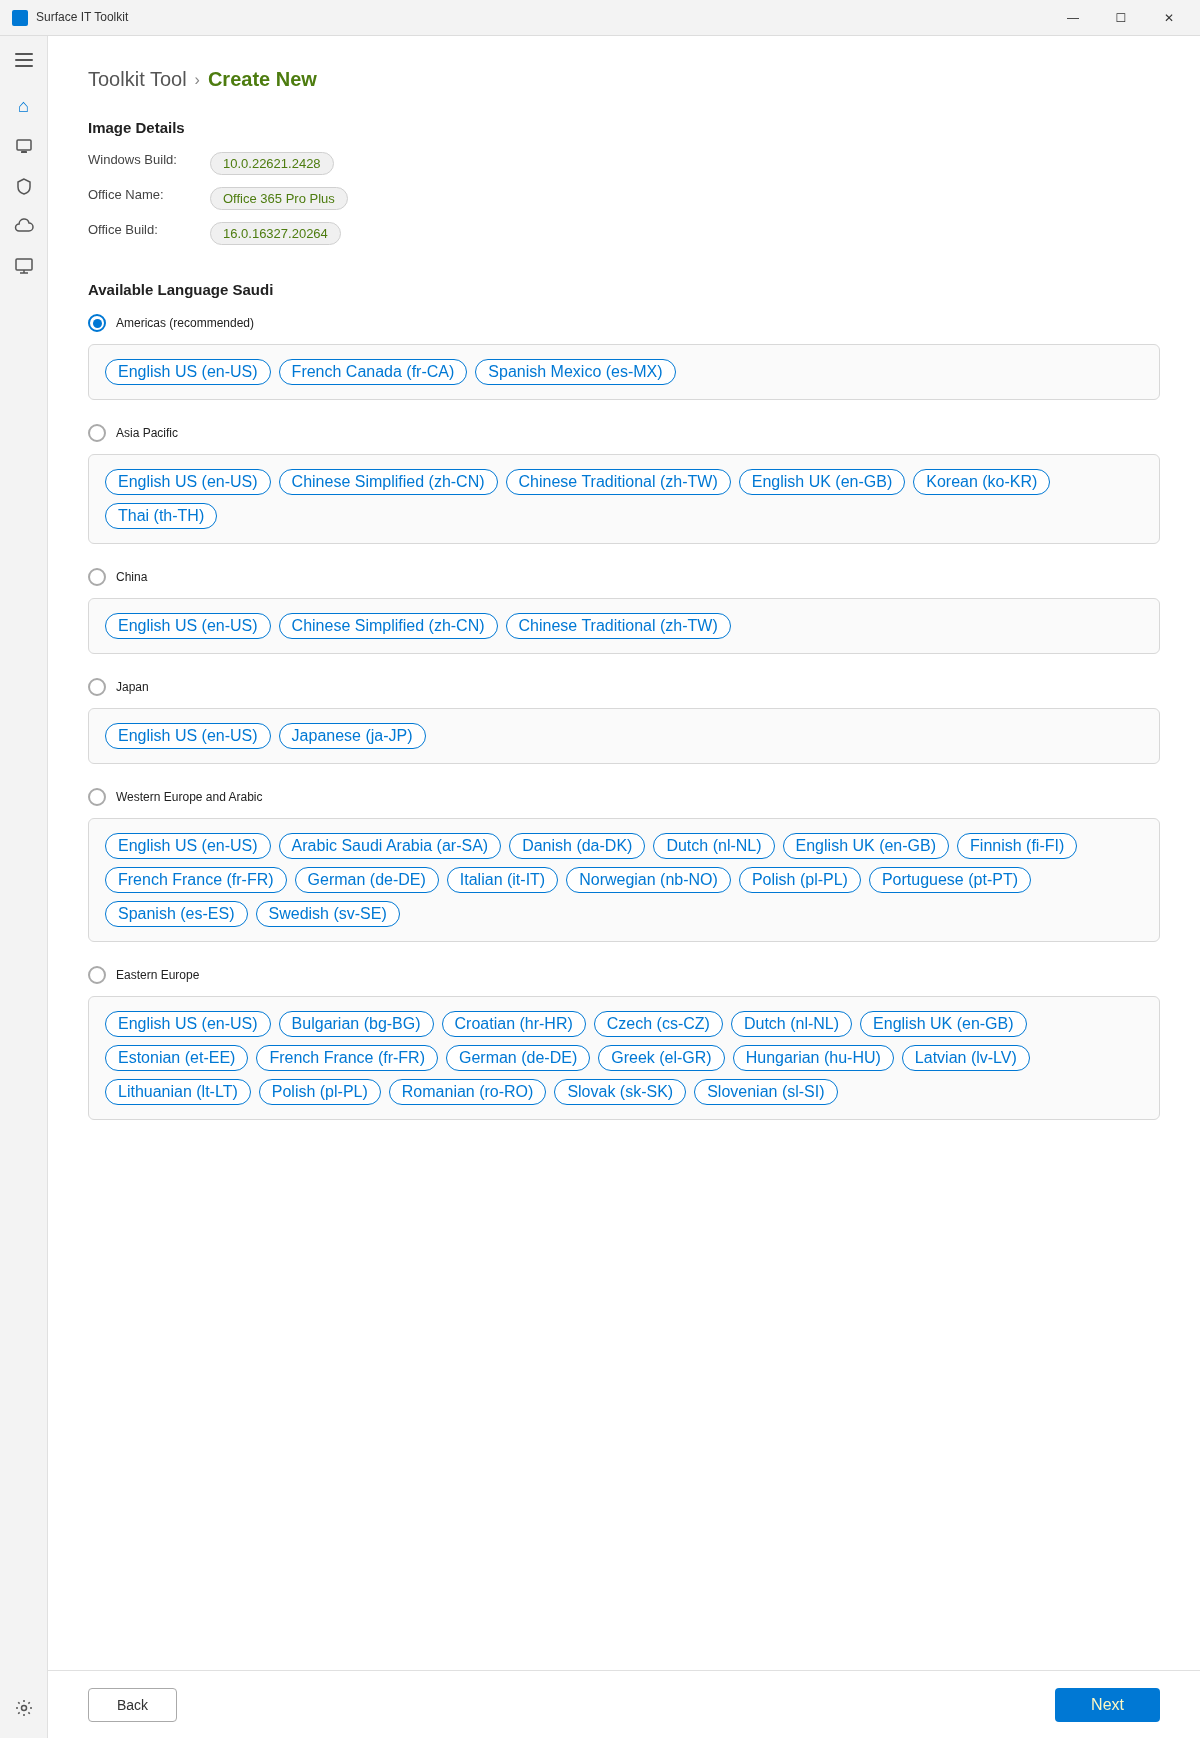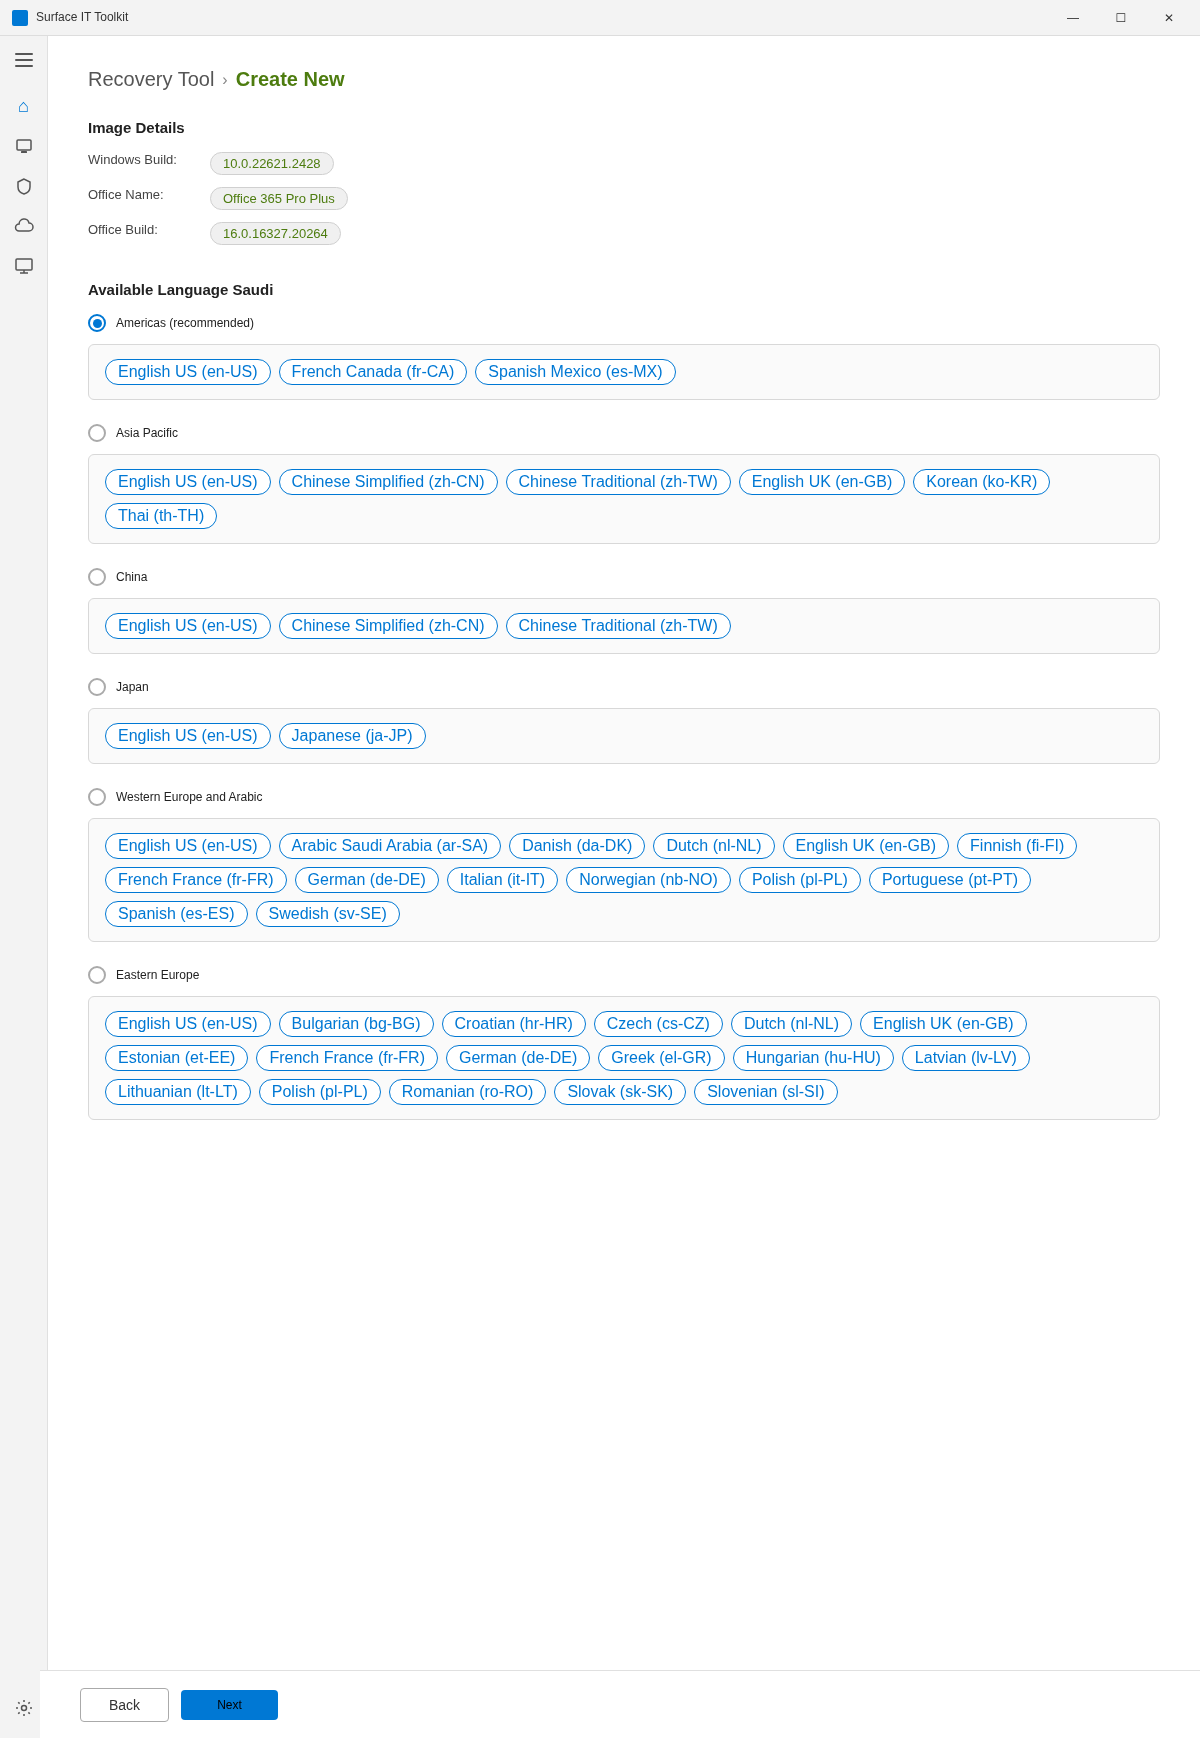--- a/index.html
+++ b/index.html
@@ -250,48 +250,48 @@
       color: #0078d4;
       background: white;
       white-space: nowrap;
     }
 
     
     .footer {
       position: fixed;
       bottom: 0;
       right: 0;
-      left: 40px;
+      left: 48px;
       background: white;
       border-top: 1px solid #e0e0e0;
       padding: 16px 40px;
       display: flex;
-      justify-content: flex-start;
+      justify-content: space-between;
       gap: 12px;
       height: 68px;
       align-items: center;
     }
 
     .btn-back {
       border: 1px solid #aaa;
       background: white;
       border-radius: 4px;
       padding: 8px 28px;
       font-size: 14px;
       cursor: pointer;
       color: #333;
     }
 
     .btn-next {
       border: none;
       background: #0078d4;
-      color: #000000;
+      color: #fef9c3;
       border-radius: 4px;
       padding: 8px 36px;
-      font-size: 12px;
+      font-size: 16px;
       cursor: pointer;
     }
 
     .content-inner {
       padding-bottom: 80px;
     }
   </style>
 </head>
 <body>
 
@@ -347,21 +347,21 @@
           <path d="M9 1v2M9 15v2M1 9h2M15 9h2M3.22 3.22l1.41 1.41M13.37 13.37l1.41 1.41M3.22 14.78l1.41-1.41M13.37 4.63l1.41-1.41" stroke="#555" stroke-width="1.5"></path>
         </svg>
       </div>
     </div>
   </div>
 
   <div class="main-content">
     <div class="content-inner">
 
       <div class="breadcrumb">
-        <span class="breadcrumb-link">Recovery Tool</span>
+        <span class="breadcrumb-link">Toolkit Tool</span>
         <span class="breadcrumb-separator">›</span>
         <span class="breadcrumb-current">Create New</span>
       </div>
 
       <div class="image-details">
         <div class="section-title">Image Details</div>
         <div class="detail-row">
           <span class="detail-label">Windows Build:</span>
           <span class="detail-badge">10.0.22621.2428</span>
         </div>

